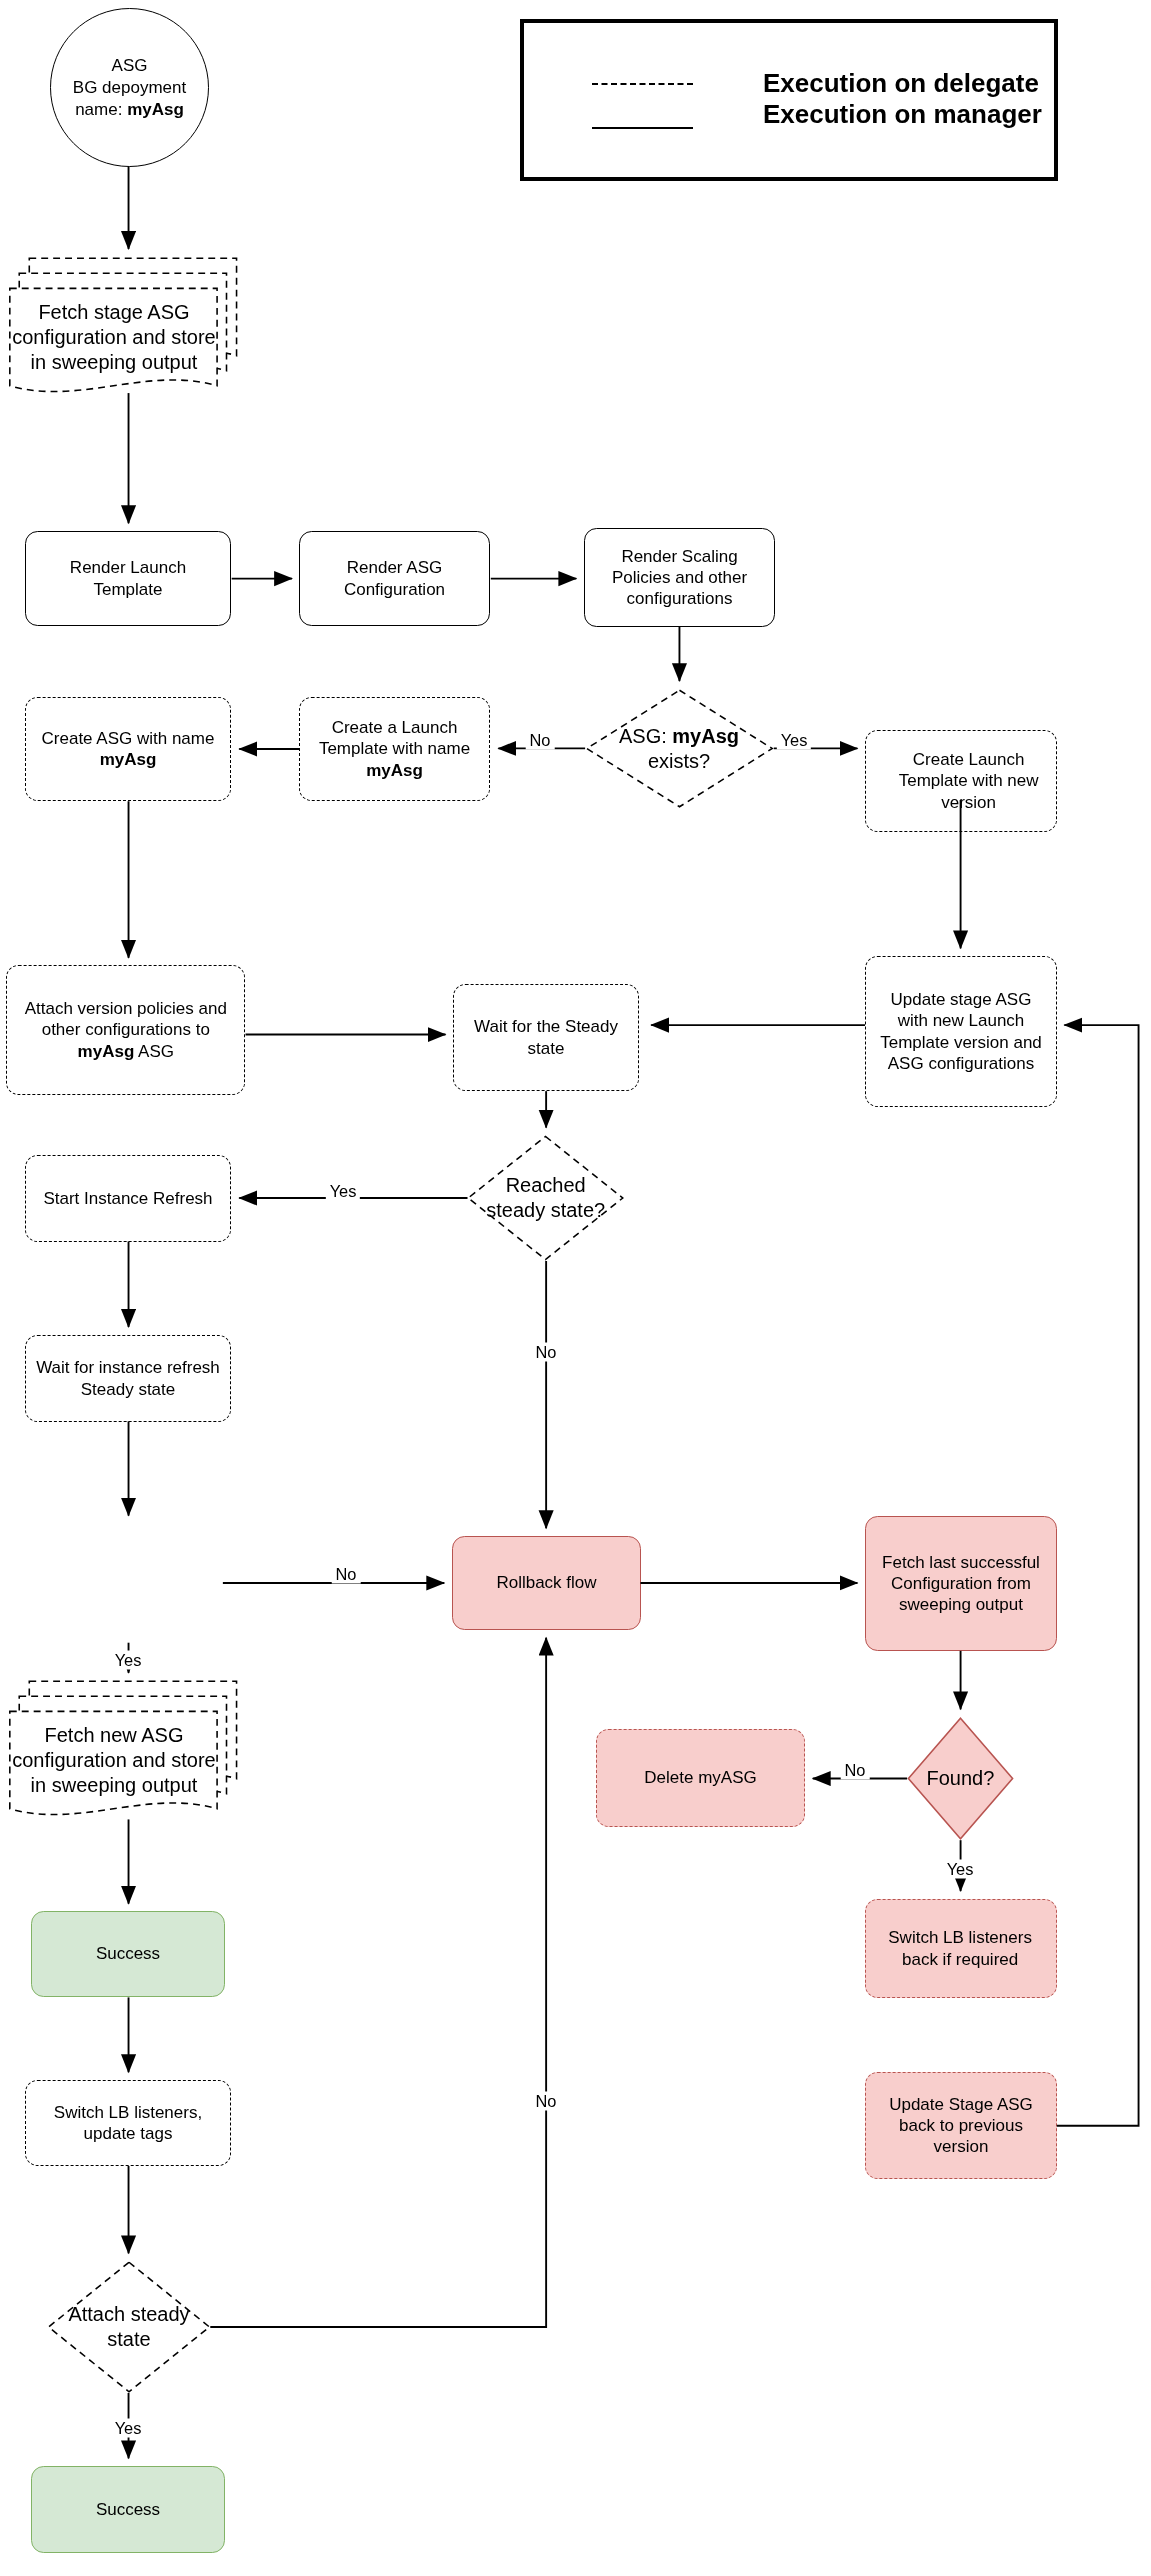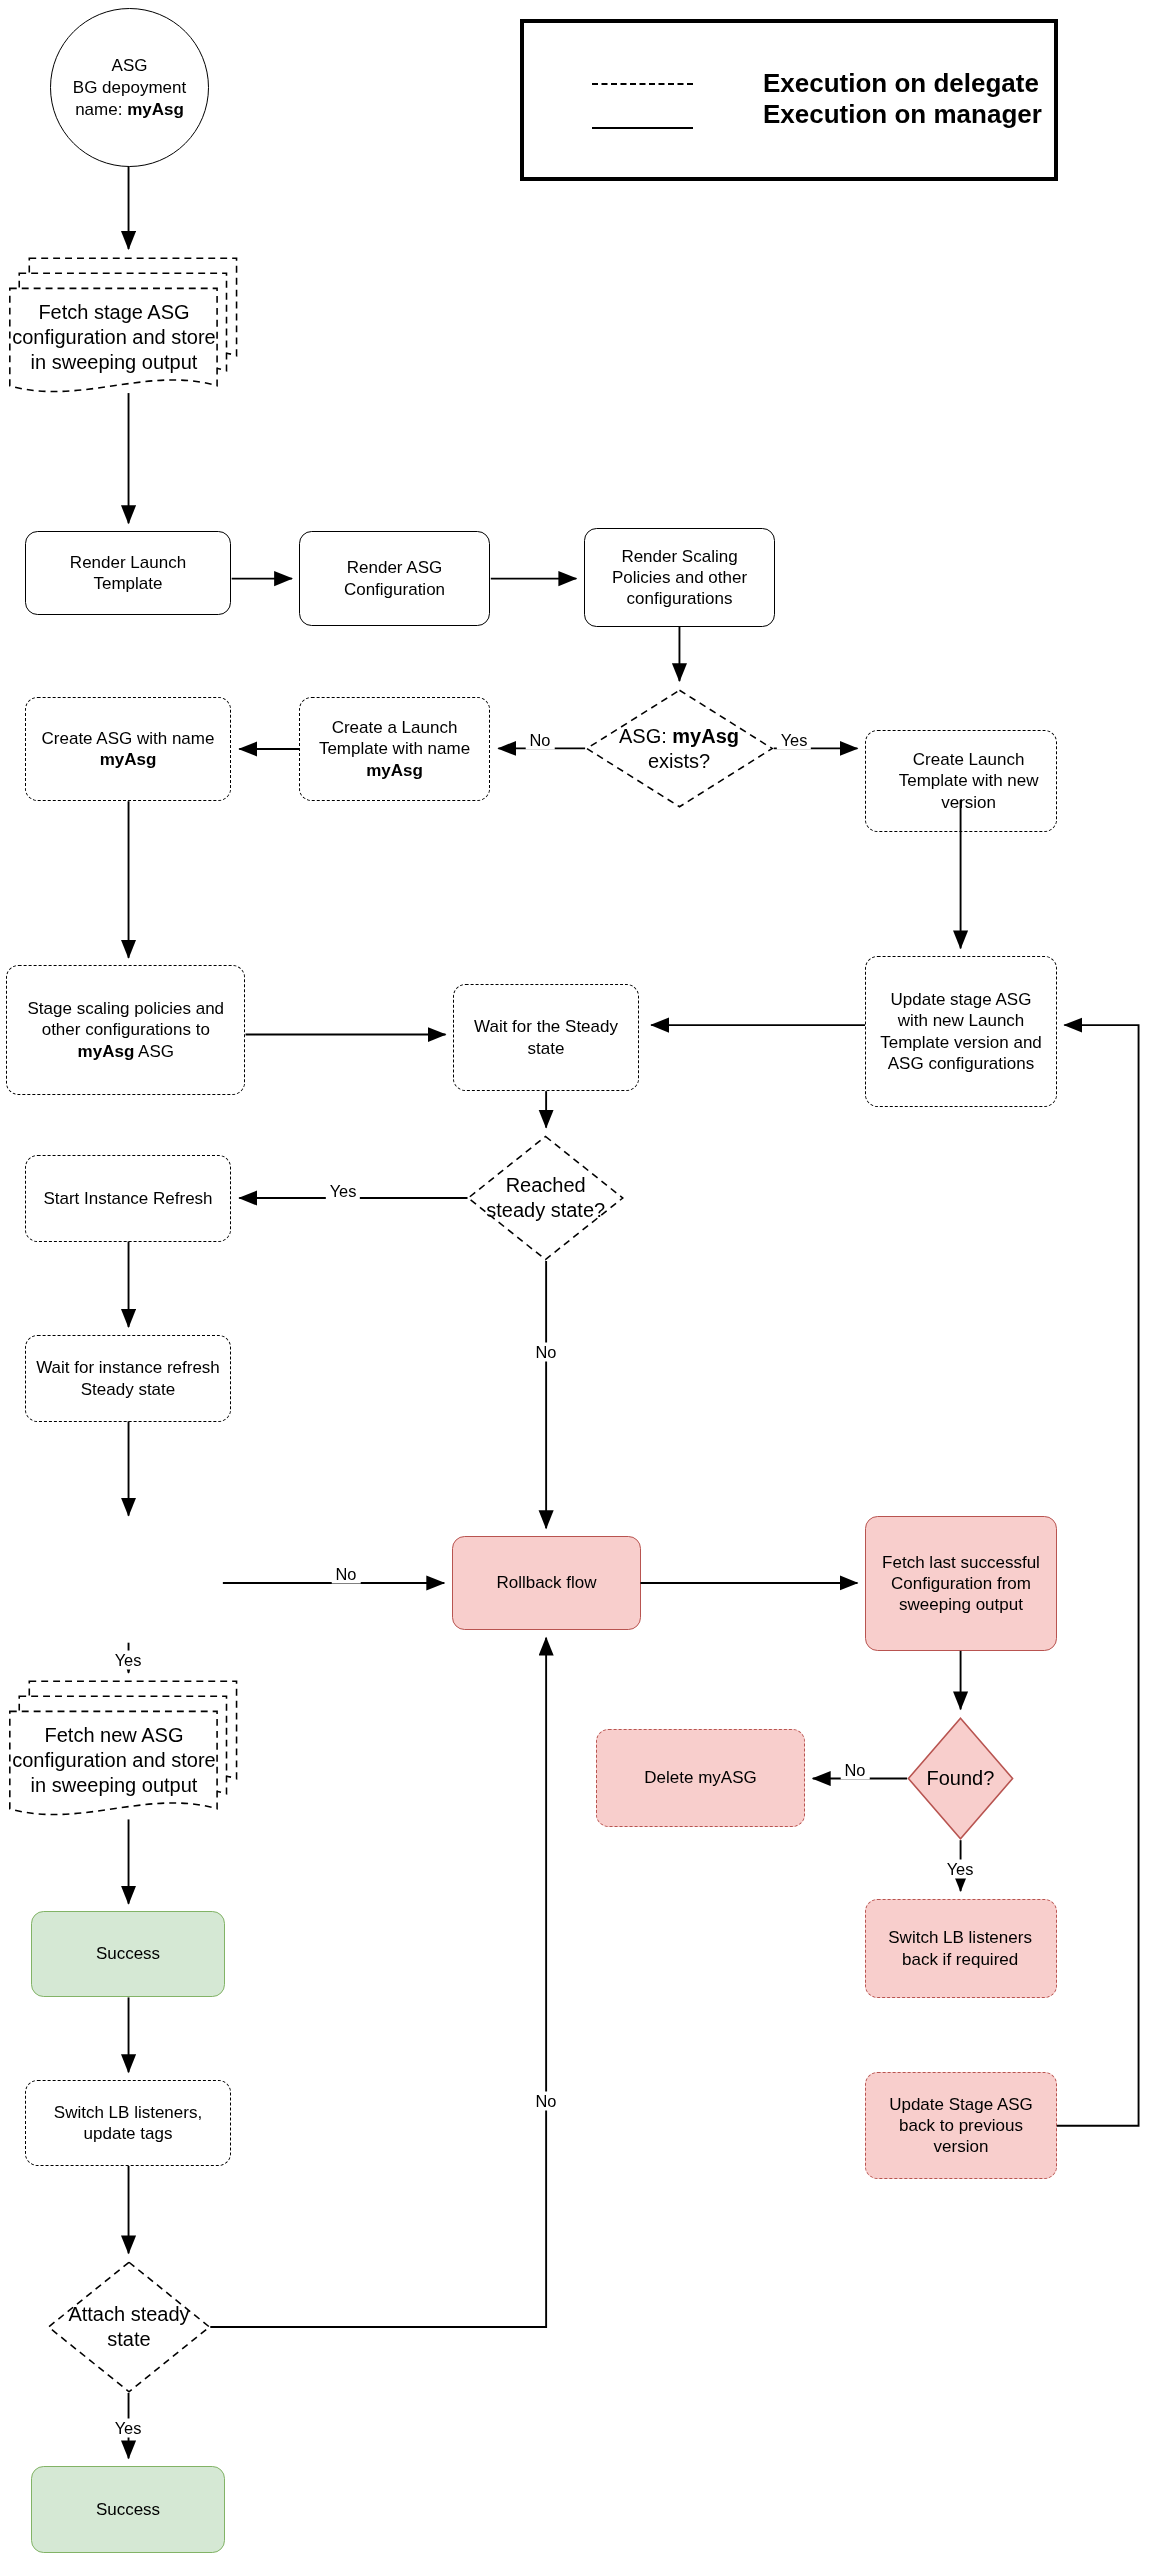--- a/index.html
+++ b/index.html
@@ -103,21 +103,21 @@
     <svg width="229" height="152" viewBox="0 0 364 242">
       <g fill="#fff" stroke="#000" stroke-width="2.5" stroke-dasharray="11 8">
         <path d="M32 2 h330 v155 c -110 -32 -220 32 -330 0 z"></path>
         <path d="M16 26 h330 v155 c -110 -32 -220 32 -330 0 z"></path>
         <path d="M1 50 h330 v155 c -110 -32 -220 32 -330 0 z"></path>
       </g>
     </svg>
     <div class="dtext" style="left:0.6px;top:36px;width:208px;height:88px;">Fetch stage ASG configuration and store in sweeping output</div>
   </div>
 
-  <div class="node solid" style="left:25px;top:531px;width:206px;height:84px;">
+  <div class="node solid" style="left:25px;top:531px;width:206px;height:95px;">
       <span>Render Launch Template</span>
     </div>
   <div class="node solid" style="left:299px;top:531px;width:191px;height:95px;">
       <span>Render ASG Configuration</span>
     </div>
   <div class="node solid" style="left:584px;top:528px;width:191px;height:99px;">
       <span>Render Scaling Policies and other configurations</span>
     </div>
 
   <div class="shape" style="left:585px;top:689px;width:189px;height:119px;">
@@ -135,21 +135,21 @@
 
   <div class="node dashed" style="left:299px;top:697px;width:191px;height:104px;">
     <span><span>Create a Launch Template with name </span><b>myAsg</b></span>
   </div>
 
   <div class="node dashed" style="left:25px;top:697px;width:206px;height:104px;">
     <span><span>Create ASG with name </span><b>myAsg</b></span>
   </div>
 
   <div class="node dashed" style="left:6.3px;top:965px;width:239px;height:130px;">
-    <span><span>Stage scaling policies and other configurations to </span><b>myAsg</b><span> ASG</span></span>
+    <span><span>Attach version policies and other configurations to </span><b>myAsg</b><span> ASG</span></span>
   </div>
 
   <div class="node dashed" style="left:453px;top:984px;width:186px;height:107px;">
       <span>Wait for the Steady state</span>
     </div>
 
   <div class="node dashed" style="left:865px;top:956px;width:192px;height:151px;">
       <span>Update stage ASG with new Launch Template version and ASG configurations</span>
     </div>
 

